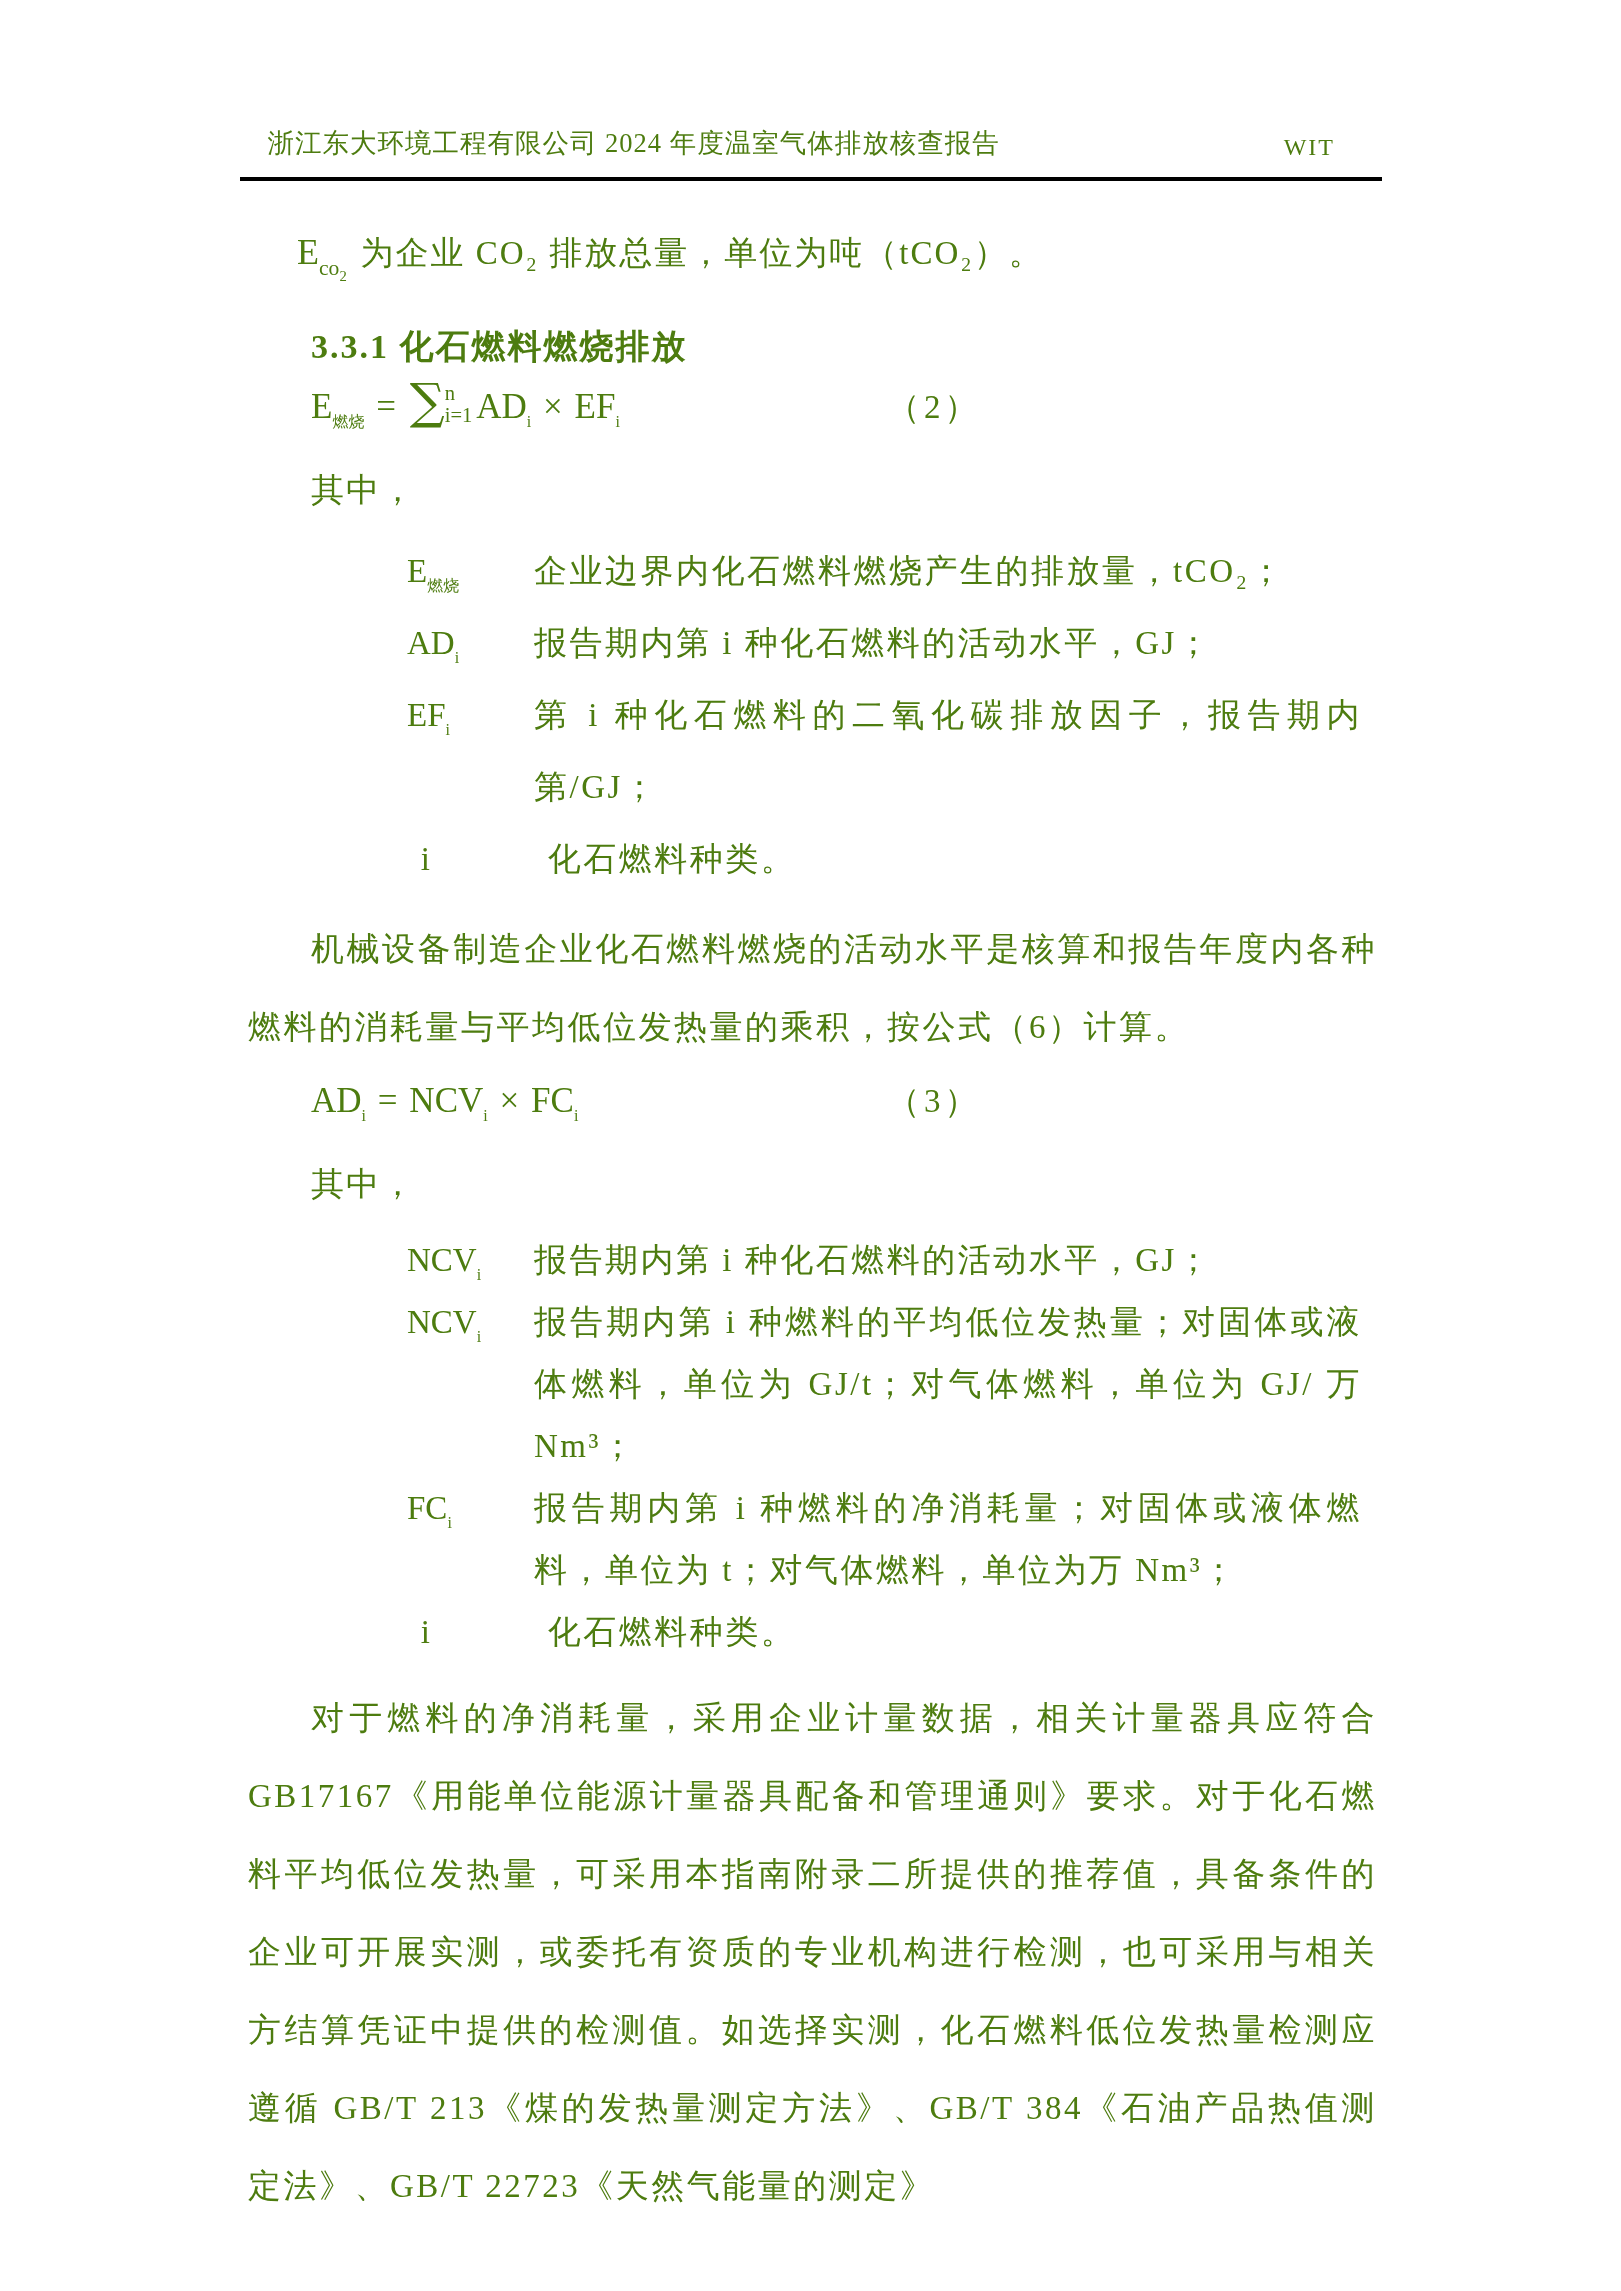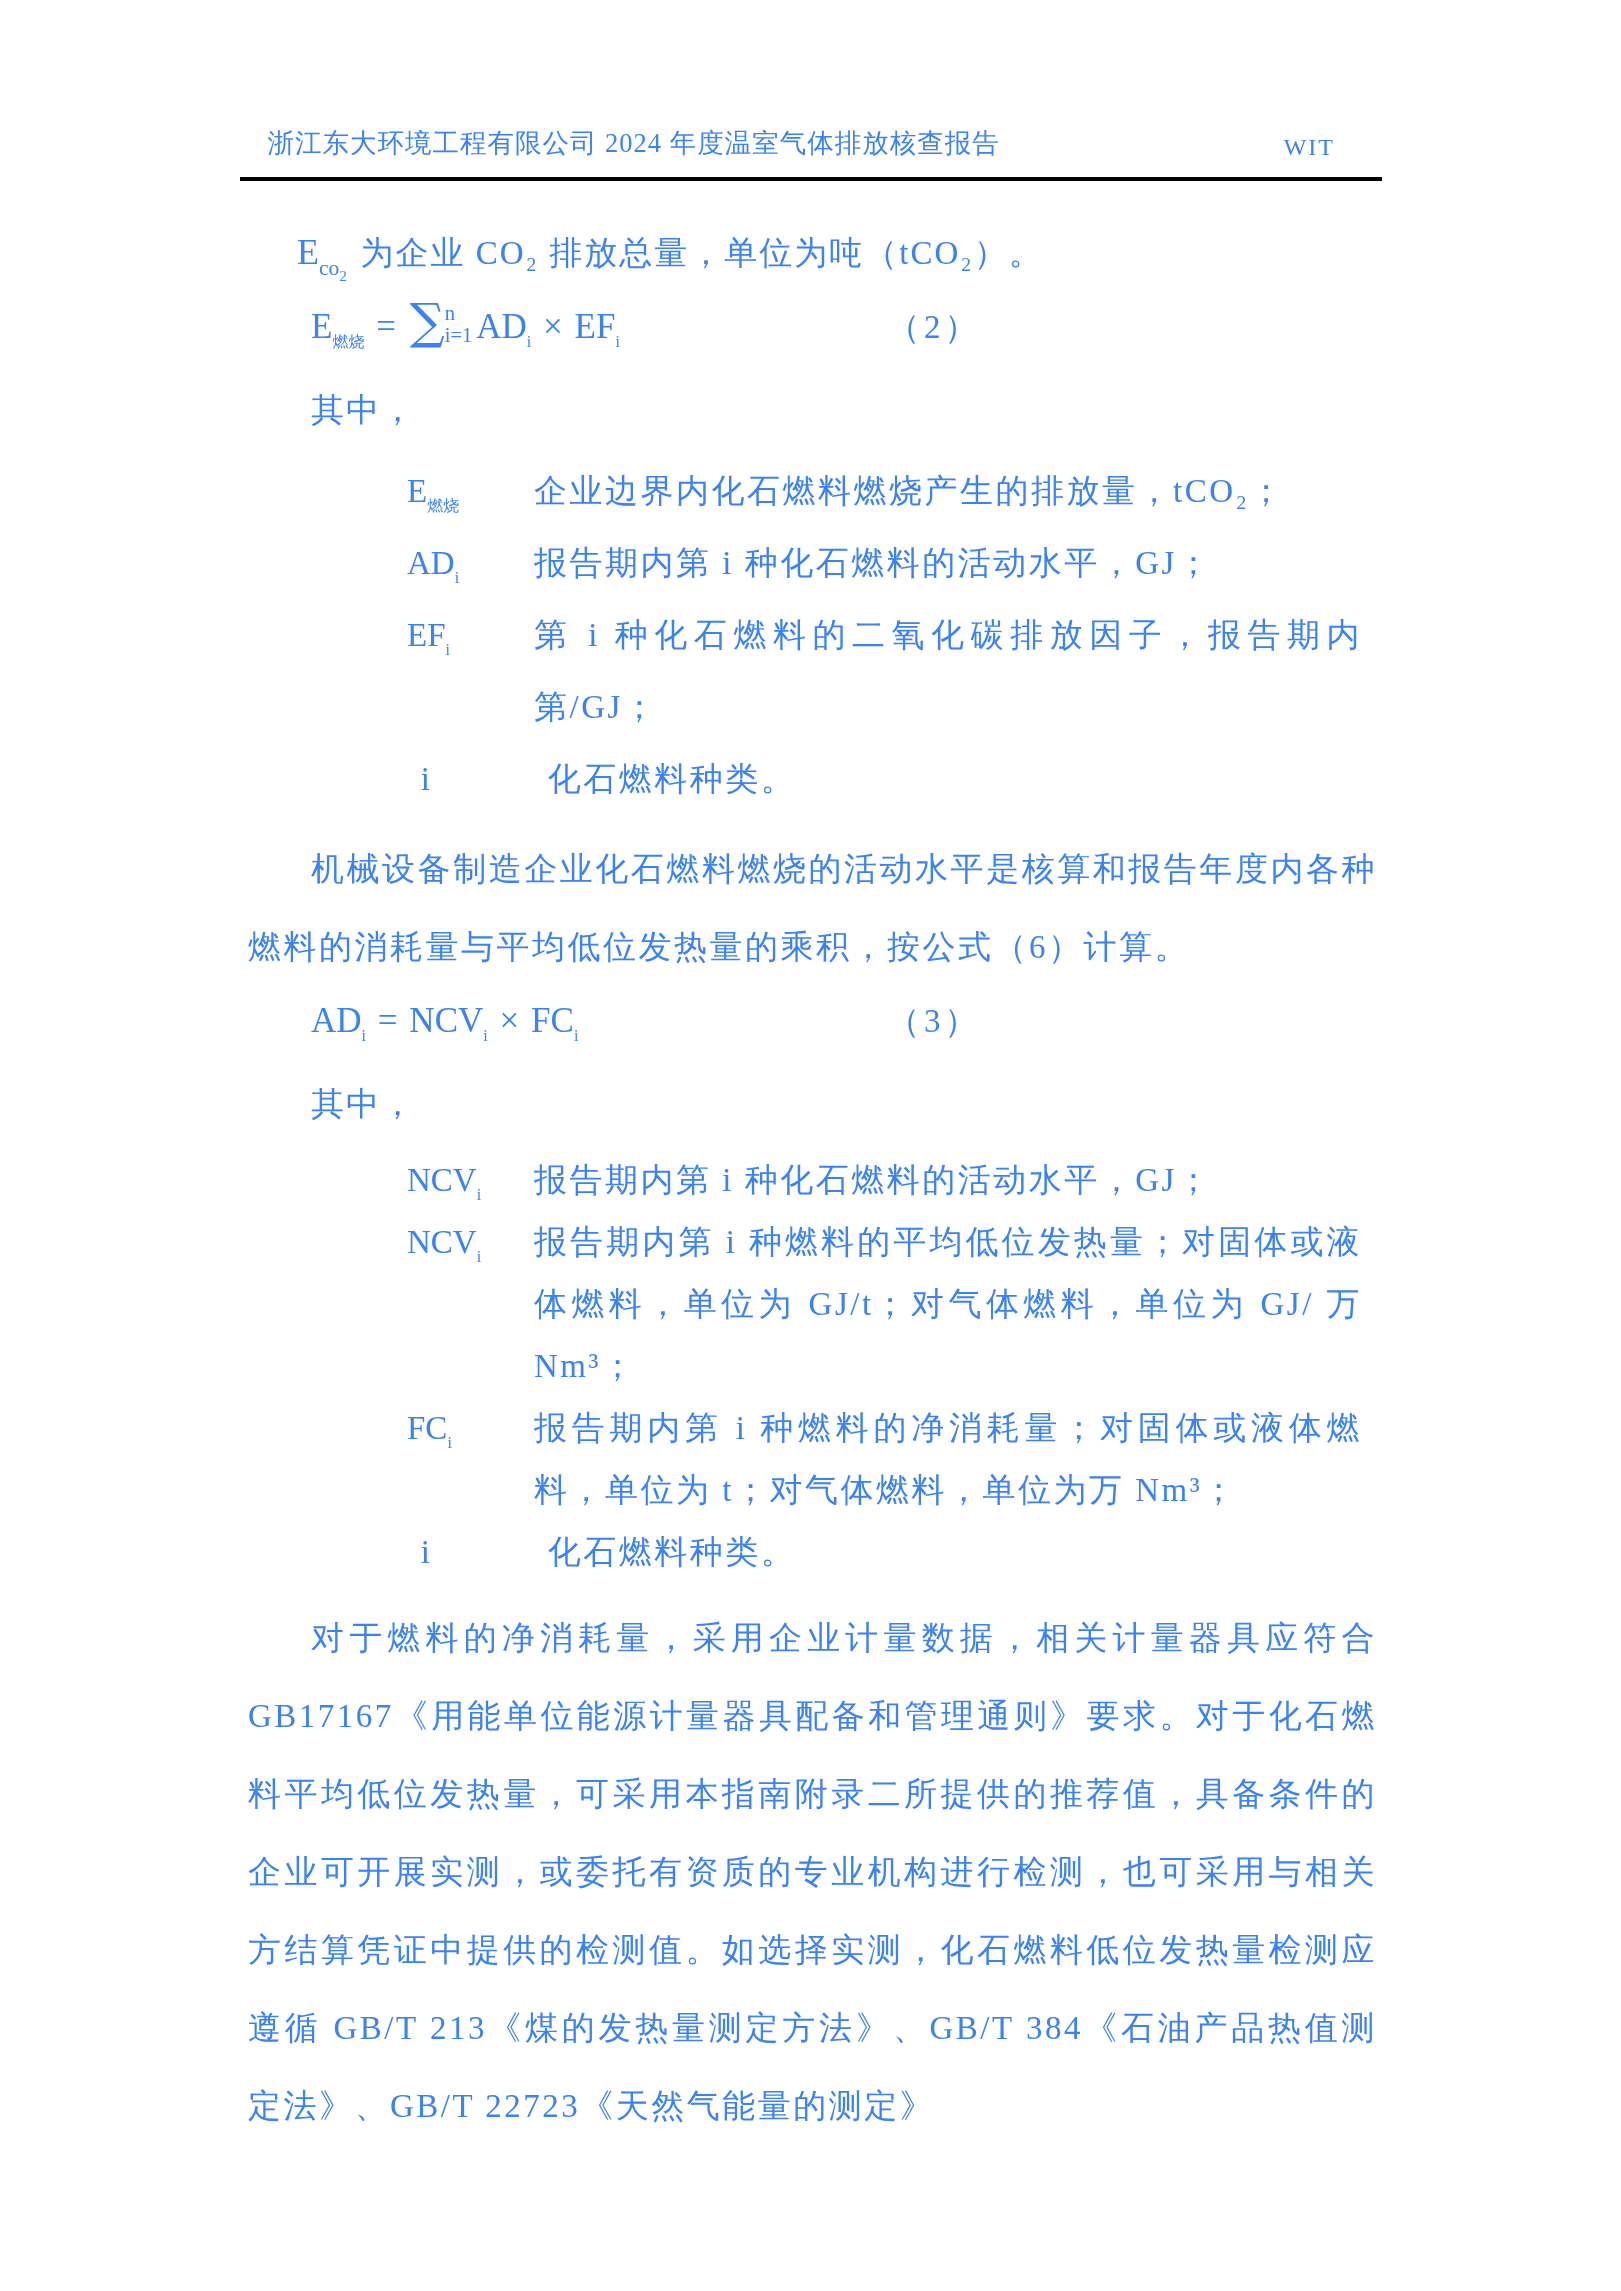--- a/index.html
+++ b/index.html
@@ -1,21 +1,21 @@
 <!DOCTYPE html>
 <html><head>
 <meta charset="utf-8">
 <style>
   html,body{margin:0;padding:0;background:#ffffff;}
   .page{
     position:relative;
     width:1621px;
     height:2292px;
     background:#ffffff;
-    color:#3b82f6;
+    color:#4d7c0f;
     font-family:"Liberation Serif","DejaVu Serif",serif;
     overflow:hidden;
   }
   
   .page-header{
     margin:0 239px 0 240px;
     padding-top:125px;
     border-bottom:4.9px solid #000;
   }
   .header-row{
@@ -114,20 +114,21 @@
     <div class="header-row">
       <span class="header-title">浙江东大环境工程有限公司 2024 年度温室气体排放核查报告</span>
       <span class="header-logo">WIT</span>
     </div>
   </header>
 
   <main class="page-body">
 
     <p class="intro-line"><span class="intro-sym mvar"><span>E</span><sub class="s1"><span>co</span><sub class="s2">2</sub></sub></span><span>为企业 CO₂ 排放总量，单位为吨（tCO₂）。</span></p>
 
+    <h3 class="section-heading">3.3.1 化石燃料燃烧排放</h3>
 
 
     <div class="formula f2">
       <span class="mvar"><span>E</span><sub class="cjk-sub">燃烧</sub></span><span class="op">=</span><span class="sum">
           <span class="sigma">∑</span>
           <span class="limits">
             <span>n</span>
             <span>i=1</span>
           </span>
         </span><span class="mvar"><span>AD</span><sub>i</sub></span><span class="op">×</span><span class="mvar"><span>EF</span><sub>i</sub></span>

